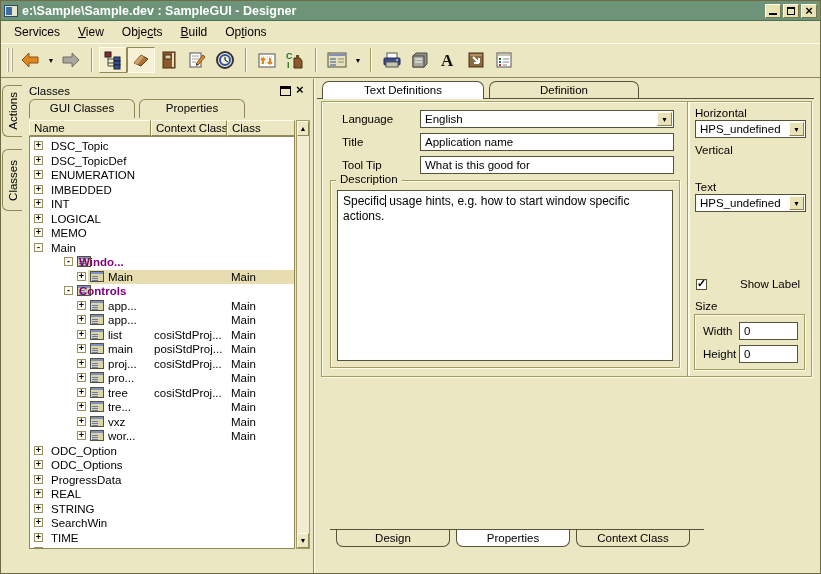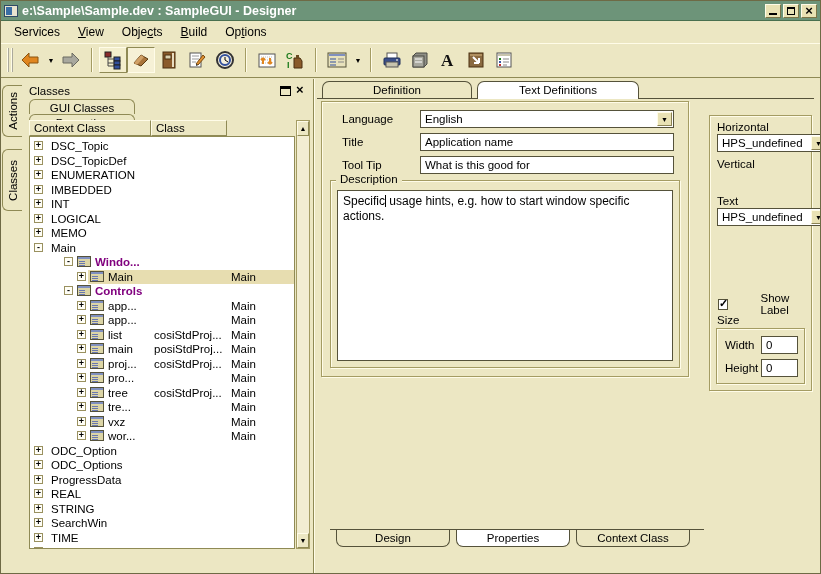--- a/index.html
+++ b/index.html
@@ -48,41 +48,41 @@
   .side-tab.t1{top:6px;height:52px;}
   .side-tab.t2{top:70px;height:62px;}
   
   .left-panel{position:absolute;left:22px;top:0;width:288px;bottom:0;}
   .lp-header{position:absolute;top:4px;left:6px;right:4px;height:15px;display:flex;align-items:center;}
   .lp-title{flex:1;}
   .dock-icon{width:11px;height:10px;border:1px solid #000;position:relative;margin-right:4px;}
   .dock-icon::after{content:"";position:absolute;left:0;right:0;top:0;height:2px;background:#000;}
   .close-icon{width:12px;height:12px;position:relative;}
   .close-icon::after{content:"×";position:absolute;top:-3px;left:1px;font-size:13px;font-weight:bold;}
-  .lp-tabs{position:absolute;top:20px;left:6px;height:19px;display:flex;flex-direction:column;}
+  .lp-tabs{position:absolute;top:20px;left:6px;height:19px;display:flex;}
   .ptab{min-width:106px;text-align:center;padding:2px 10px 0;margin-right:4px;
     border:1px solid #8f8a55;border-bottom:none;border-radius:6px 6px 0 0;background:#ece7c3;}
   .lp-cols{position:absolute;top:41px;left:6px;height:16px;display:flex;}
   .col{border:1px solid;border-color:#fffce8 #8f8a55 #8f8a55 #fffce8;background:#ece7c3;
     padding:1px 4px;overflow:hidden;white-space:nowrap;}
   .col:nth-child(1){width:122px;}
   .col:nth-child(2){width:76px;}
   .col:nth-child(3){width:68px;}
   .tree{position:absolute;top:57px;left:6px;width:266px;bottom:24px;background:#fff;
     border:1px solid #8f8a55;overflow:hidden;padding-top:2px;}
   .trow{height:14.5px;line-height:14.5px;position:relative;white-space:nowrap;}
   .exp{position:absolute;top:2px;width:9px;height:9px;background:#fffef6;border:1px solid #9a9160;
     font-size:9px;line-height:7px;text-align:center;font-weight:bold;z-index:2;}
   .ficon{position:absolute;top:1px;width:14px;height:11px;background:#dcd5a6;border:1px solid #55523a;
     box-shadow:inset 0 2px 0 #8090c0;z-index:2;}
   .ficon::after{content:"";position:absolute;left:1px;right:5px;top:4px;height:5px;
     background:repeating-linear-gradient(180deg,#6a78b0 0 1px,transparent 1px 2px);}
   .tlabel,.tctx,.tcls{position:absolute;z-index:2;}
   .lvl1 .exp{left:4px;} .lvl1 .tlabel{left:21px;}
-  .lvl2 .exp{left:34px;} .lvl2 .ficon{left:47px;} .lvl2 .tlabel{left:65px;}
+  .lvl2 .exp{left:34px;} .lvl2 .ficon{left:47px;} .lvl2 .tlabel{left:49px;}
   .lvl3 .exp{left:47px;} .lvl3 .ficon{left:60px;} .lvl3 .tlabel{left:78px;}
   .tctx{left:124px;} .tcls{left:201px;}
   .bold .tlabel{font-weight:bold;color:#80007e;}
   .sel::before{content:"";position:absolute;left:58px;right:0;top:0;bottom:0;background:#e7ddb0;z-index:1;}
   .vscroll{position:absolute;top:41px;right:1px;width:14px;bottom:24px;background:#f2edd2;
     border:1px solid #a49c63;}
   .sbtn{position:absolute;left:0;right:0;height:15px;background:#ece7c3;
     border:1px solid;border-color:#fffce8 #8f8a55 #8f8a55 #fffce8;
     display:flex;align-items:center;justify-content:center;}
   .sbtn.up{top:0;} .sbtn.down{bottom:0;}
@@ -106,21 +106,21 @@
     border:1px solid #55523a;padding:2px 4px;line-height:13px;white-space:nowrap;overflow:hidden;}
   .cbtn{position:absolute;right:1px;top:1px;bottom:1px;width:15px;background:#e9e2b4;
     border:1px solid;border-color:#fffce8 #8a8254 #8a8254 #fffce8;
     display:flex;align-items:center;justify-content:center;}
   .cbtn::after{content:"▼";font-size:7px;}
   .dgroup{position:absolute;left:8px;right:8px;top:78px;bottom:8px;}
   .dlegend{position:absolute;top:-8px;left:5px;background:#ece7c3;padding:0 4px;}
   .dtext{position:absolute;left:6px;right:6px;top:9px;bottom:6px;background:#fff;
     border:1px solid #55523a;padding:3px 5px;font-size:12px;line-height:15px;}
   .caret{display:inline-block;width:1px;height:12px;background:#000;vertical-align:-2px;}
-  .sgroup{position:absolute;right:8px;top:36px;width:103px;height:276px;}
+  .sgroup{position:absolute;right:8px;top:22px;width:125px;height:276px;}
   .slabel{position:absolute;left:7px;}
   .scombo{position:absolute;left:7px;width:111px;height:18px;background:#fff;
     border:1px solid #55523a;padding:2px 4px;line-height:13px;white-space:nowrap;overflow:hidden;}
   .sl1{top:5px;} .sc1{top:18px;}
   .sl2{top:42px;} .sc2{top:55px;}
   .sl3{top:79px;} .sc3{top:92px;}
   .cbrow{position:absolute;left:8px;top:176px;display:flex;align-items:center;gap:28px;}
   .cb{width:11px;height:11px;background:#fff;border:1px solid #55523a;position:relative;margin-right:5px;}
   .cb.checked::after{content:"✓";position:absolute;top:-3px;left:0px;font-size:11px;font-weight:bold;}
   .size-label{position:absolute;left:7px;top:198px;}
@@ -300,20 +300,21 @@
       </div>
       <div class="lp-tabs">
 
           <span class="ptab active">GUI Classes</span>
 
           <span class="ptab">Properties</span>
 
       </div>
       <div class="lp-cols">
 
+          <span class="col">Name</span>
 
           <span class="col">Context Class</span>
 
           <span class="col">Class</span>
 
       </div>
       <div class="tree">
 
           <div class="trow lvl1">
             <span class="exp">+</span>
@@ -533,23 +534,23 @@
       <div class="vscroll">
         <span class="sbtn up"></span>
         <span class="sbtn down"></span>
       </div>
     </div>
 
     <div class="right-panel">
       <div class="tabline"></div>
       <div class="rtabs">
 
+          <span class="rtab active">Text Definitions</span>
+
           <span class="rtab">Definition</span>
-
-          <span class="rtab active">Text Definitions</span>
 
       </div>
 
       <div class="fgroup etched">
         <div class="frow r1">
           <span class="flabel">Language</span>
           <span class="ffield">
             <span>English</span>
             <span class="cbtn"></span>
           </span>

